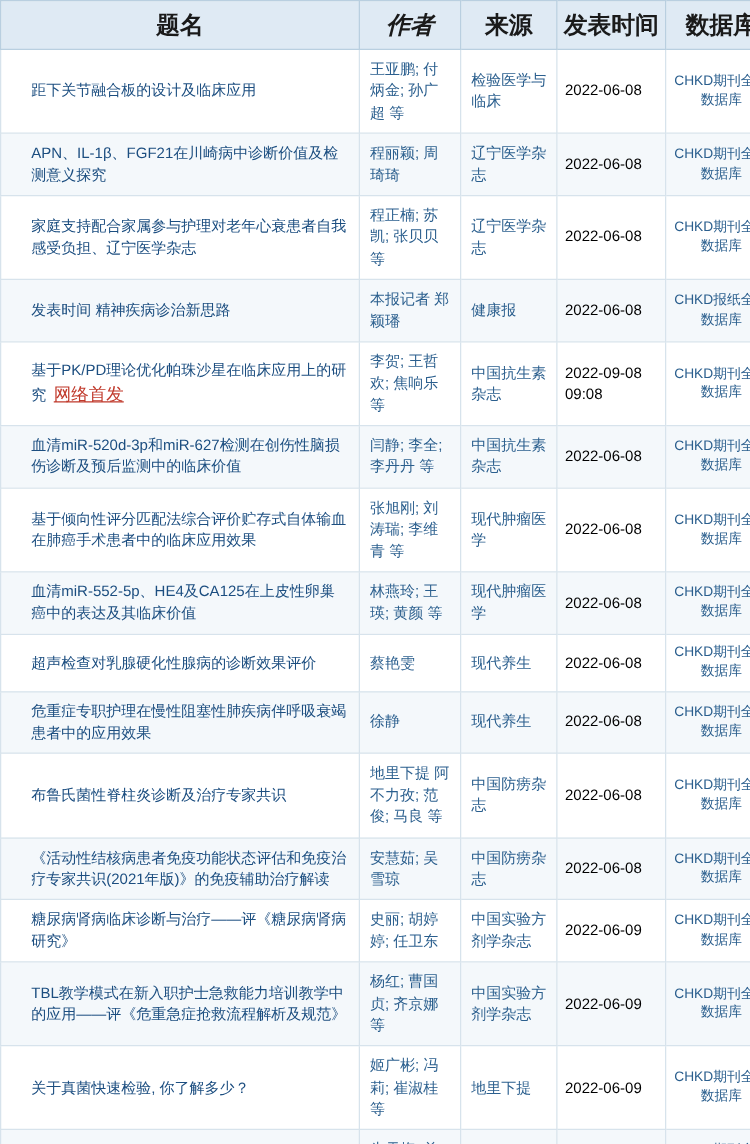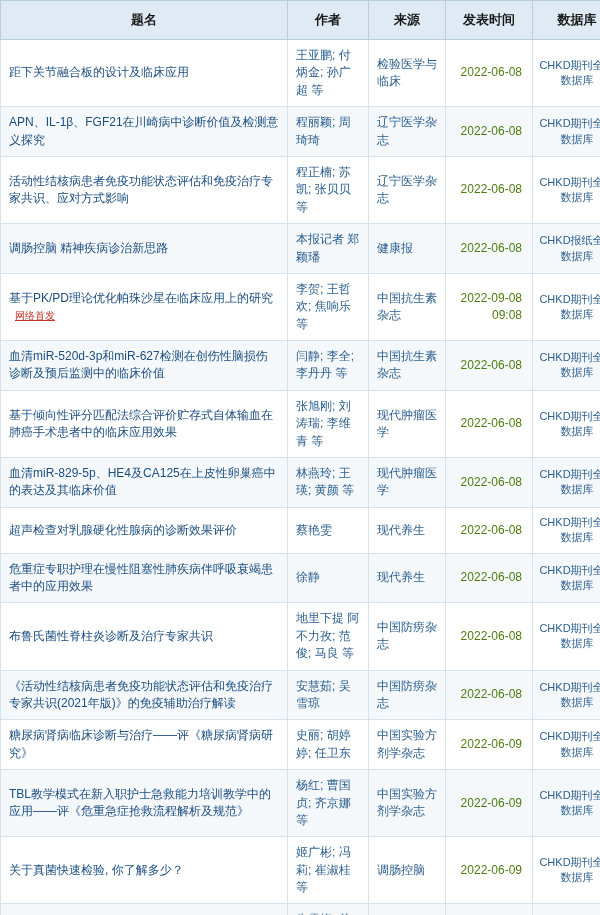--- a/index.html
+++ b/index.html
@@ -14,75 +14,75 @@
     -webkit-font-smoothing: antialiased;
   }
   .results-table {
     width: 600px;
     border-collapse: collapse;
     table-layout: fixed;
   }
   .results-table th {
     background: #dfeaf4;
     border: 1px solid #b9cfe0;
-    font-size: 13px;
+    font-size: 19px;
     font-weight: bold;
     color: #1a1a1a;
     height: 30px;
     text-align: center;
     padding: 4px 2px;
   }
   .results-table td {
     border: 1px solid #d7e3ec;
     font-size: 12px;
     vertical-align: middle;
     padding: 7px 6px;
     line-height: 1.45;
     color: #333;
   }
   .col-title   { width: 282px; }
-  .col-author  { width: 76px; }
+  .col-author  { width: 76px; font-style: italic; }
   .col-source  { width: 72px; }
   .col-date    { width: 82px; }
   .col-db      { width: 84px; }
 
   td.cell-title {
     color: #1c4e80;
     text-align: left;
-    padding-left: 8px;
+    padding-left: 24px;
     padding-right: 8px;
   }
   td.cell-title .title-link {
     color: #1c4e80;
     cursor: pointer;
   }
   td.cell-author, td.cell-source {
     color: #2b5f8e;
     text-align: left;
     padding-left: 8px;
   }
   td.cell-date {
-    color: #4d7c0f;
-    text-align: right;
+    color: #000000;
+    text-align: left;
     padding-right: 10px;
     white-space: pre-line;
   }
   td.cell-db {
     color: #2b5f8e;
     text-align: center;
     font-size: 11px;
     line-height: 1.4;
   }
   tr.row-alt td { background: #f4f8fb; }
   tr.row-norm td { background: #ffffff; }
 
   .badge-first {
     display: inline-block;
     color: #c0392b;
-    font-size: 10px;
+    font-size: 14px;
     margin-left: 6px;
     text-decoration: underline;
     white-space: nowrap;
   }
 </style>
 </head>
 <body>
 
 <table class="results-table">
   <thead>
@@ -103,28 +103,28 @@
         <td class="cell-db">CHKD期刊全文数据库</td>
       </tr>
       <tr class="row-alt">
         <td class="cell-title"><span class="title-link">APN、IL-1β、FGF21在川崎病中诊断价值及检测意义探究</span></td>
         <td class="cell-author">程丽颖; 周琦琦</td>
         <td class="cell-source">辽宁医学杂志</td>
         <td class="cell-date">2022-06-08</td>
         <td class="cell-db">CHKD期刊全文数据库</td>
       </tr>
       <tr class="row-norm">
-        <td class="cell-title"><span class="title-link">活动性结核病患者免疫功能状态评估和免疫治疗专家共识、应对方式影响</span></td>
+        <td class="cell-title"><span class="title-link">家庭支持配合家属参与护理对老年心衰患者自我感受负担、辽宁医学杂志</span></td>
         <td class="cell-author">程正楠; 苏凯; 张贝贝 等</td>
         <td class="cell-source">辽宁医学杂志</td>
         <td class="cell-date">2022-06-08</td>
         <td class="cell-db">CHKD期刊全文数据库</td>
       </tr>
       <tr class="row-alt">
-        <td class="cell-title"><span class="title-link">调肠控脑 精神疾病诊治新思路</span></td>
+        <td class="cell-title"><span class="title-link">发表时间 精神疾病诊治新思路</span></td>
         <td class="cell-author">本报记者 郑颖璠</td>
         <td class="cell-source">健康报</td>
         <td class="cell-date">2022-06-08</td>
         <td class="cell-db">CHKD报纸全文数据库</td>
       </tr>
       <tr class="row-norm">
         <td class="cell-title"><span class="title-link">基于PK/PD理论优化帕珠沙星在临床应用上的研究</span><span class="badge-first">网络首发</span></td>
         <td class="cell-author">李贺; 王哲欢; 焦响乐 等</td>
         <td class="cell-source">中国抗生素杂志</td>
         <td class="cell-date">2022-09-08 09:08</td>
@@ -138,21 +138,21 @@
         <td class="cell-db">CHKD期刊全文数据库</td>
       </tr>
       <tr class="row-norm">
         <td class="cell-title"><span class="title-link">基于倾向性评分匹配法综合评价贮存式自体输血在肺癌手术患者中的临床应用效果</span></td>
         <td class="cell-author">张旭刚; 刘涛瑞; 李维青 等</td>
         <td class="cell-source">现代肿瘤医学</td>
         <td class="cell-date">2022-06-08</td>
         <td class="cell-db">CHKD期刊全文数据库</td>
       </tr>
       <tr class="row-alt">
-        <td class="cell-title"><span class="title-link">血清miR-829-5p、HE4及CA125在上皮性卵巢癌中的表达及其临床价值</span></td>
+        <td class="cell-title"><span class="title-link">血清miR-552-5p、HE4及CA125在上皮性卵巢癌中的表达及其临床价值</span></td>
         <td class="cell-author">林燕玲; 王瑛; 黄颜 等</td>
         <td class="cell-source">现代肿瘤医学</td>
         <td class="cell-date">2022-06-08</td>
         <td class="cell-db">CHKD期刊全文数据库</td>
       </tr>
       <tr class="row-norm">
         <td class="cell-title"><span class="title-link">超声检查对乳腺硬化性腺病的诊断效果评价</span></td>
         <td class="cell-author">蔡艳雯</td>
         <td class="cell-source">现代养生</td>
         <td class="cell-date">2022-06-08</td>
@@ -189,21 +189,21 @@
       <tr class="row-alt">
         <td class="cell-title"><span class="title-link">TBL教学模式在新入职护士急救能力培训教学中的应用——评《危重急症抢救流程解析及规范》</span></td>
         <td class="cell-author">杨红; 曹国贞; 齐京娜 等</td>
         <td class="cell-source">中国实验方剂学杂志</td>
         <td class="cell-date">2022-06-09</td>
         <td class="cell-db">CHKD期刊全文数据库</td>
       </tr>
       <tr class="row-norm">
         <td class="cell-title"><span class="title-link">关于真菌快速检验, 你了解多少？</span></td>
         <td class="cell-author">姬广彬; 冯莉; 崔淑桂 等</td>
-        <td class="cell-source">调肠控脑</td>
+        <td class="cell-source">地里下提</td>
         <td class="cell-date">2022-06-09</td>
         <td class="cell-db">CHKD期刊全文数据库</td>
       </tr>
       <tr class="row-alt">
         <td class="cell-title"></td>
         <td class="cell-author">牛雪梅; 慈明伟</td>
         <td class="cell-source">东方养生</td>
         <td class="cell-date">2022-06-09</td>
         <td class="cell-db">CHKD期刊全文数据库</td>
       </tr>

